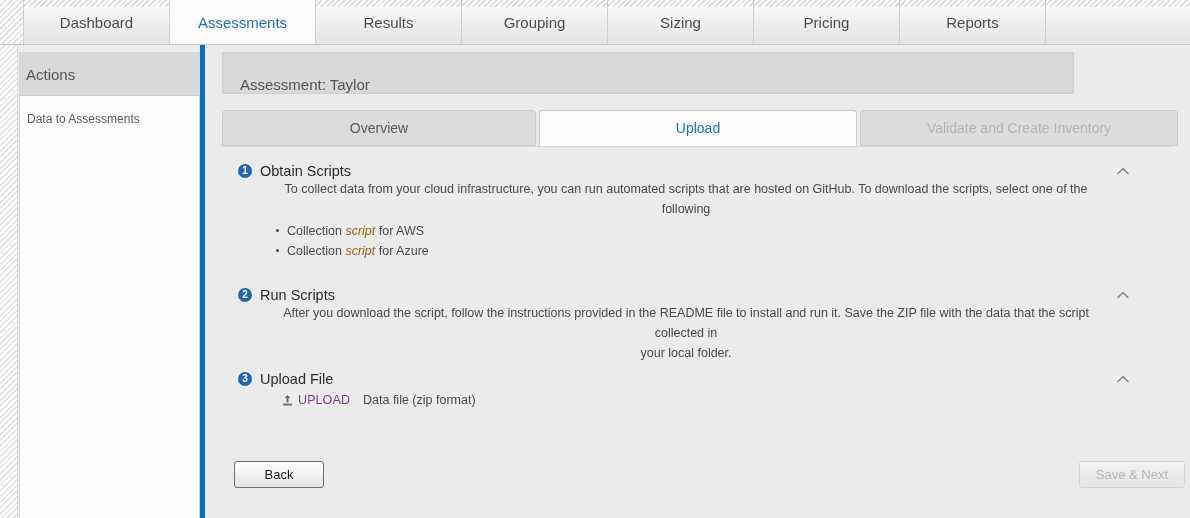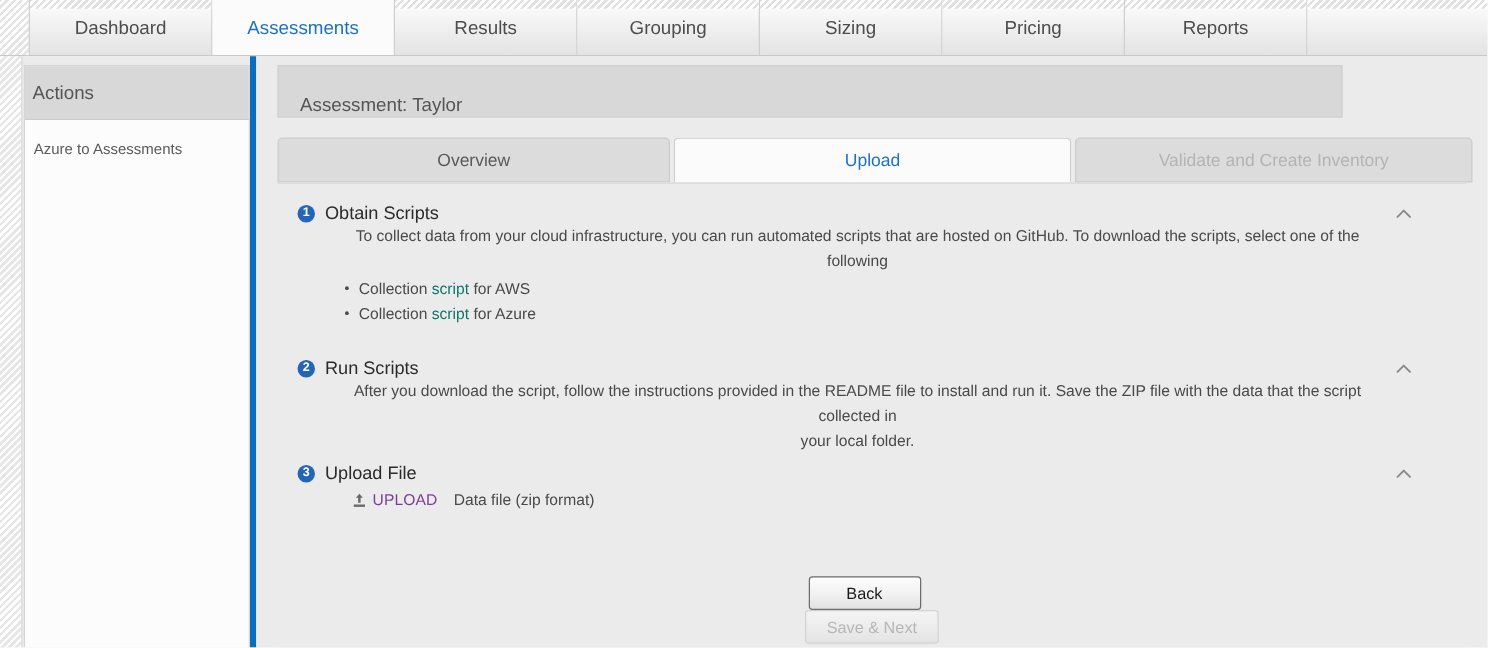--- a/index.html
+++ b/index.html
@@ -253,23 +253,24 @@
   }
   .bullets li::before {
     content: "";
     position: absolute;
     left: -11px; top: 8px;
     width: 3px; height: 3px;
     border-radius: 50%;
     background: #4a4a4a;
   }
   a.link {
-    color: #0f766e;
+    color: #a16207;
     text-decoration: none;
     cursor: pointer;
+    font-style: italic;
   }
 
   .upload-row {
     display: flex;
     align-items: center;
     padding-left: 59px;
   }
   .upload-icon {
     width: 13px; height: 13px;
     margin-right: 4px;
@@ -285,26 +286,25 @@
   }
   .upload-note {
     font-size: 12.5px;
     color: #4a4a4a;
     margin-left: 13px;
   }
 
   
   .footer-btns {
     position: absolute;
-    left: 0; top: 314px;
+    left: 12px; top: 314px;
     width: 951px;
     display: flex;
     justify-content: space-between;
     align-items: center;
-    flex-direction: column;
   }
   .btn {
     height: 27px;
     min-width: 90px;
     padding: 0 16px;
     font-size: 13px;
     border-radius: 3px;
     display: flex;
     align-items: center;
     justify-content: center;
@@ -364,21 +364,21 @@
 
   <div class="body-wrap">
 
     <div class="left-hatch"></div>
 
     <div class="sidebar">
       <div class="sidebar-header">
         <span>Actions</span>
       </div>
       <div class="sidebar-body">
-        <a class="sidebar-link">Azure to Assessments</a>
+        <a class="sidebar-link">Data to Assessments</a>
       </div>
     </div>
 
     <div class="blue-rail"></div>
 
     <div class="main">
 
       <div class="assess-header">
         <span>Assessment: Taylor</span>
       </div>

